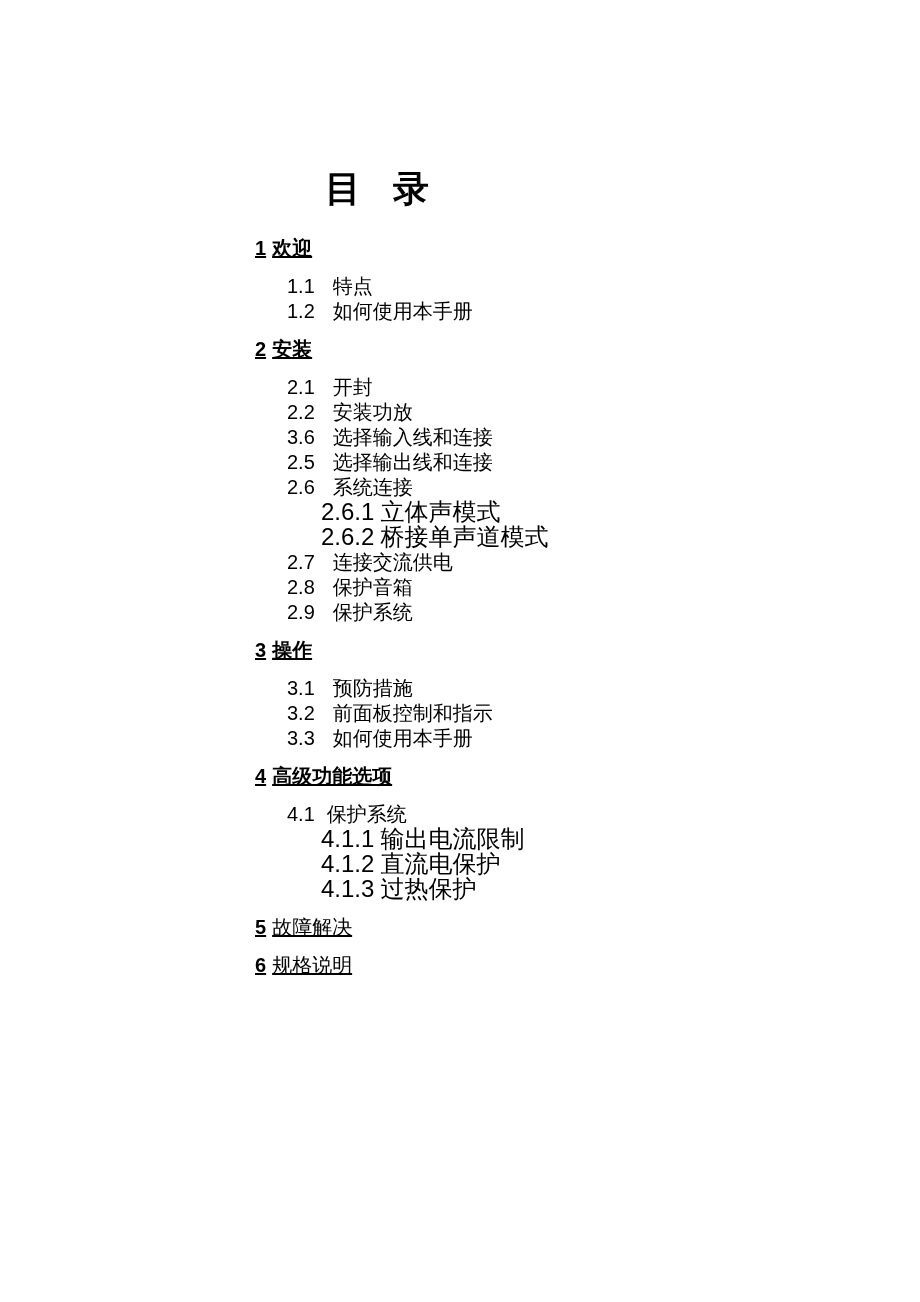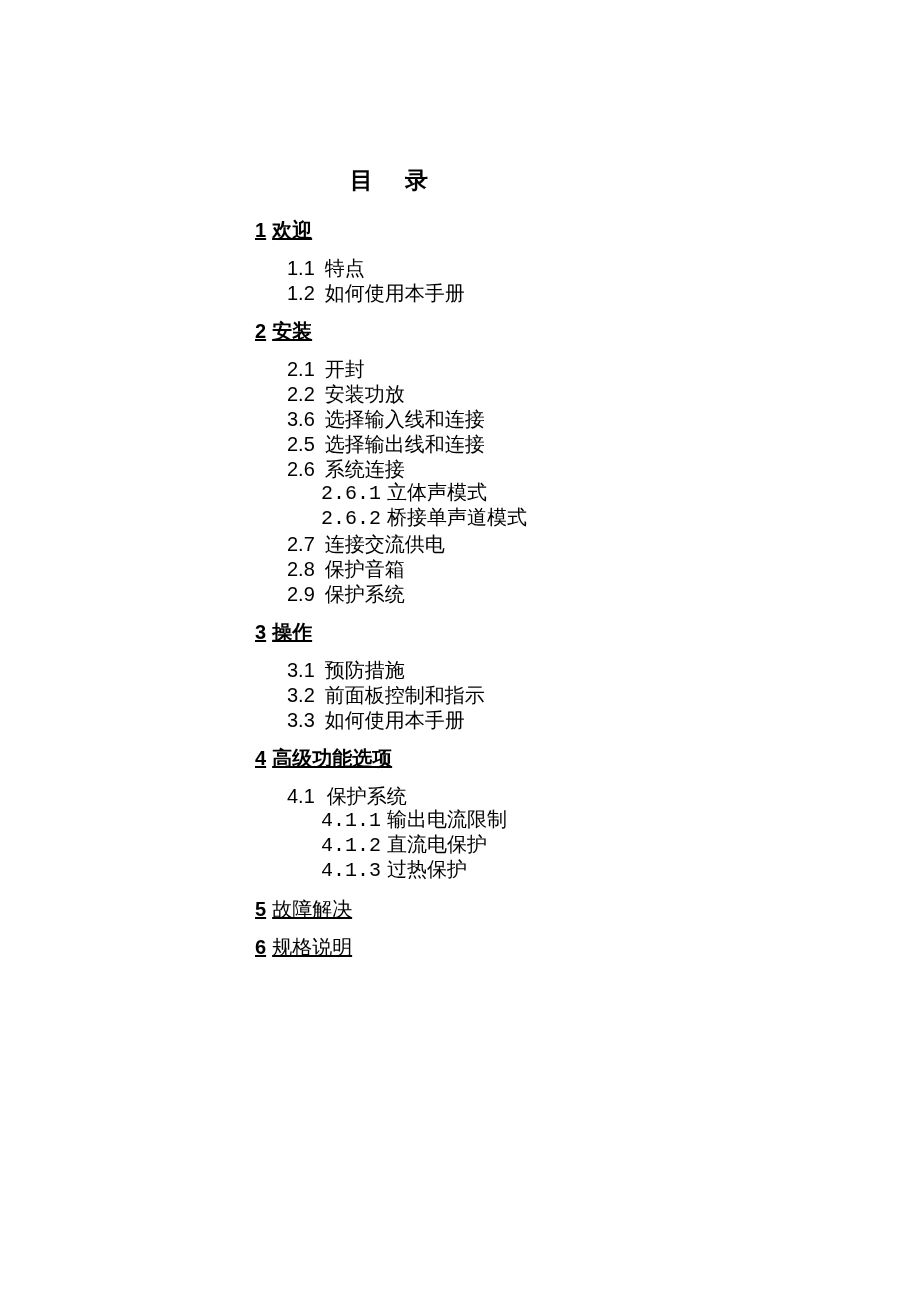--- a/index.html
+++ b/index.html
@@ -10,24 +10,24 @@
     background: #ffffff;
     font-family: "Helvetica Neue", Arial, "Microsoft YaHei", "SimSun", sans-serif;
     color: #000;
   }
   .page {
     padding-top: 165px;
     padding-left: 255px;
     box-sizing: border-box;
   }
   .title {
-    font-size: 23px;
+    font-size: 36px;
     font-weight: 700;
     letter-spacing: 32px;
-    margin-left: 95px;
+    margin-left: 70px;
     margin-bottom: 22px;
   }
   .lvl1 {
     font-size: 20px;
     line-height: 24px;
     margin: 14px 0;
     text-decoration: underline;
   }
   .lvl1 .num {
     font-weight: 700;
@@ -36,28 +36,27 @@
   .lvl1 .txt.bold {
     font-weight: 700;
   }
   .lvl2 {
     font-size: 20px;
     line-height: 24px;
     margin: 1px 0;
     padding-left: 32px;
   }
   .lvl2 .num {
-    margin-right: 10px;
+    margin-right: 18px;
   }
   .lvl3 {
-    font-size: 20px;
+    font-size: 24px;
     line-height: 24px;
     margin: 1px 0;
     padding-left: 66px;
-    font-family: Liberation Mono, monospace;
   }
   .lvl3 .num {
     margin-right: 6px;
   }
 </style>
 </head>
 <body>
 
 <div class="page">
   <div class="title">目录</div>

